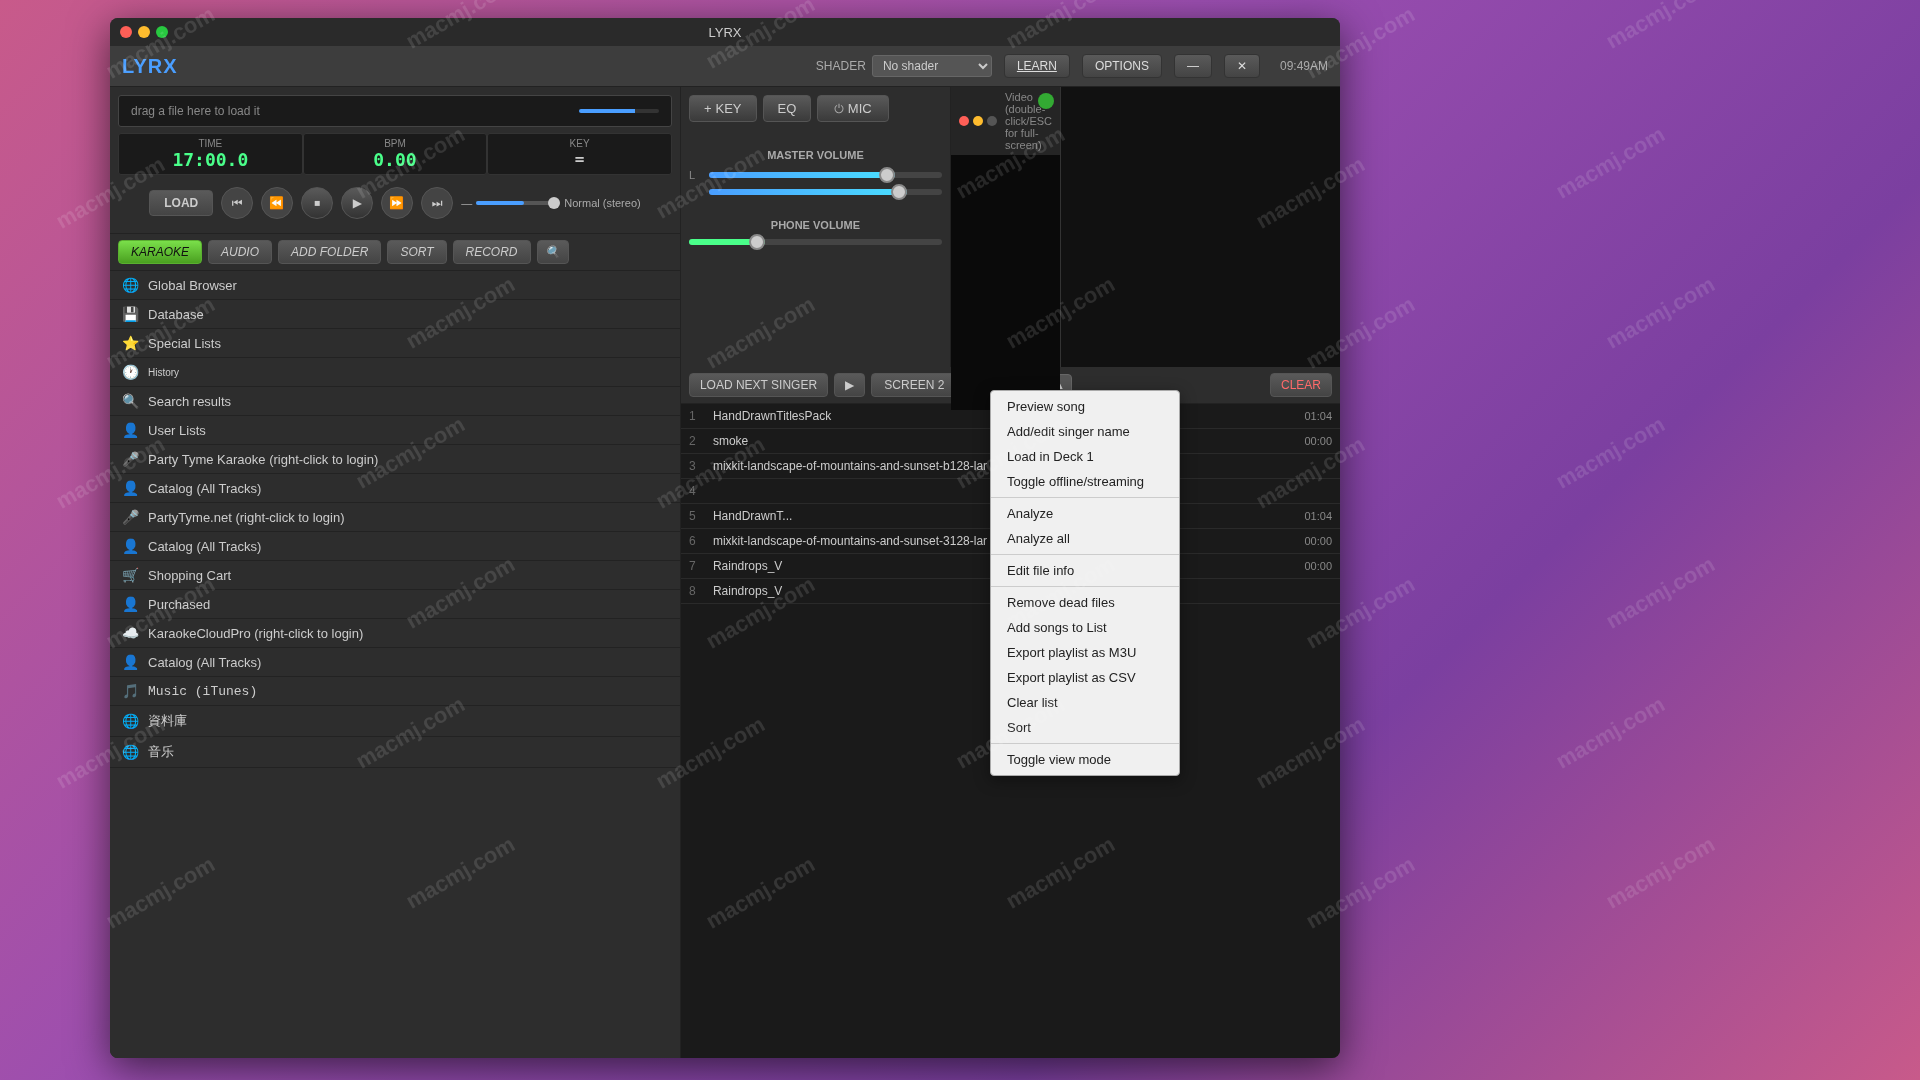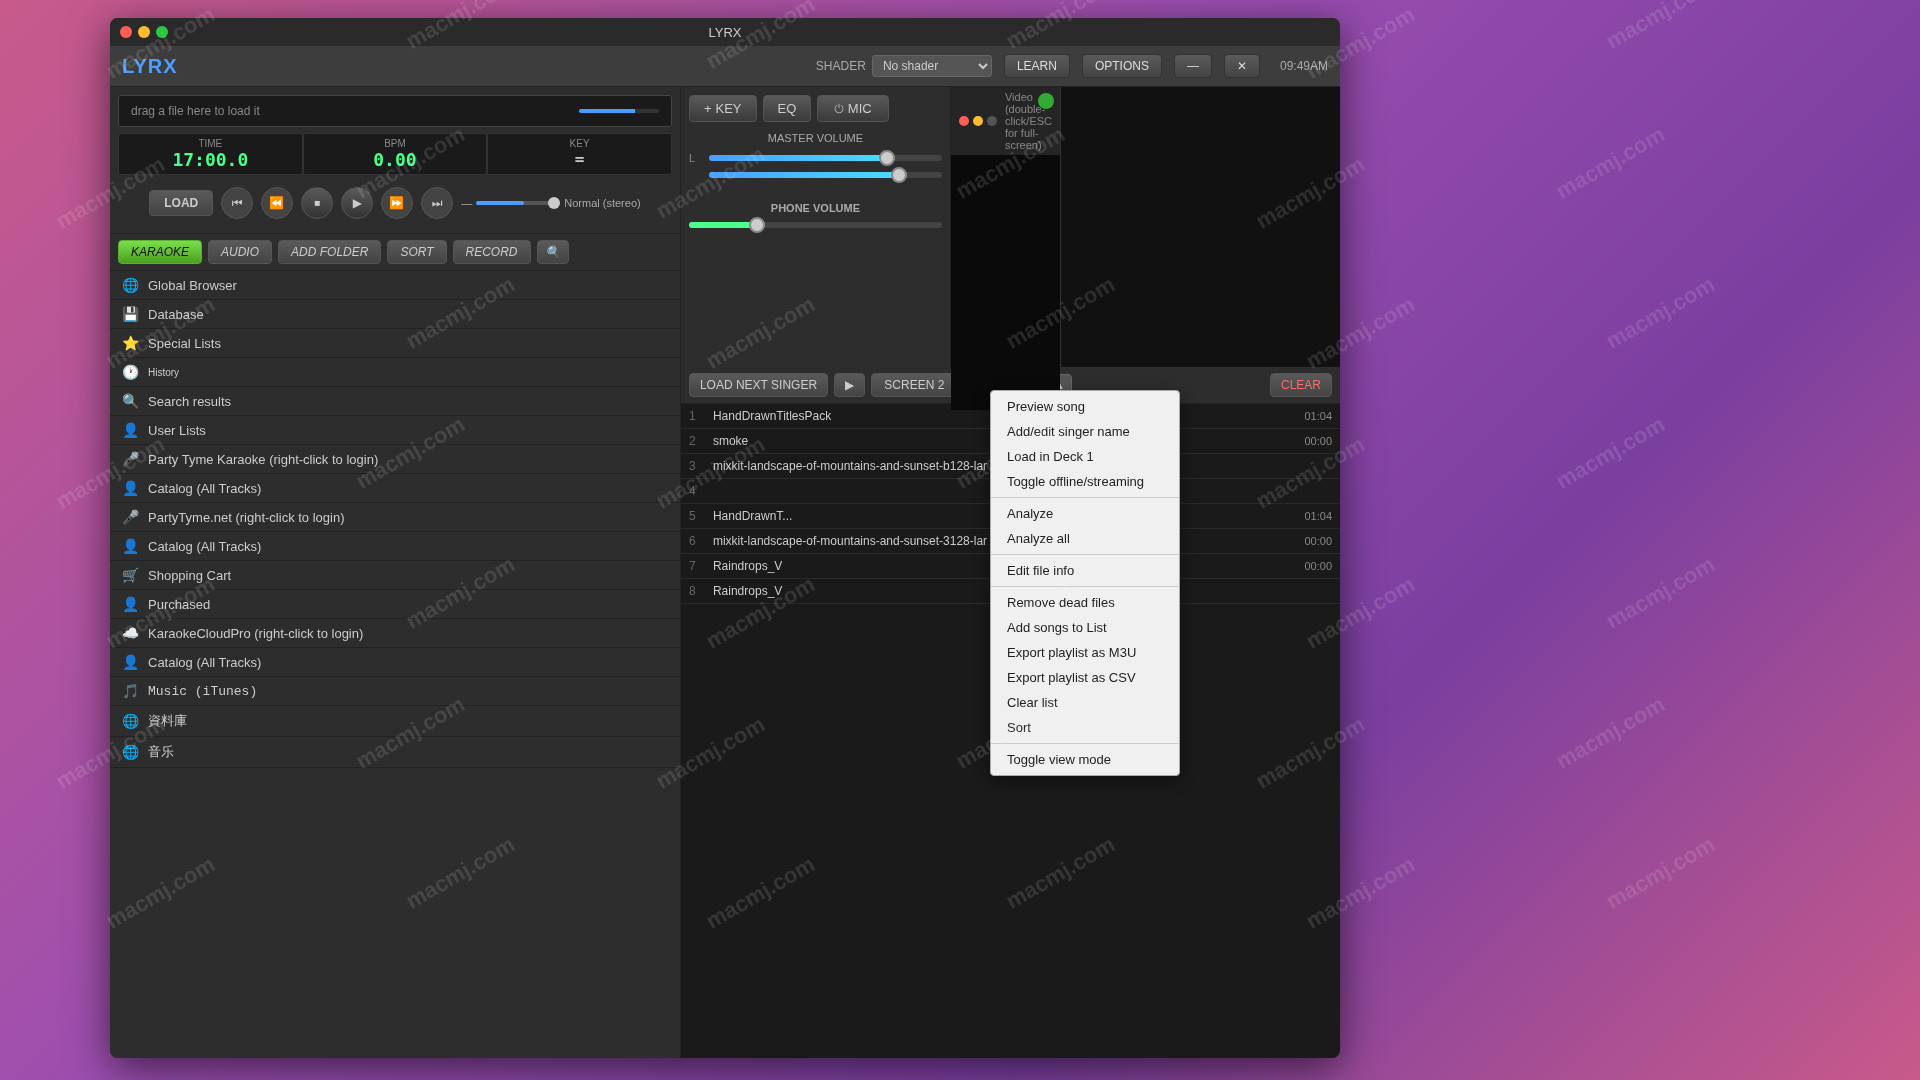--- a/index.html
+++ b/index.html
@@ -112,20 +112,21 @@
       background: linear-gradient(180deg, #5a5a5a, #444);
       border: 1px solid #333;
       color: #ddd;
       padding: 4px 12px;
       border-radius: 4px;
       font-size: 12px;
       cursor: pointer;
     }
     .toolbar-btn.learn {
       background: linear-gradient(180deg, #5a5a5a, #444);
+      text-decoration: underline;
     }
     .toolbar-btn.options {
       background: linear-gradient(180deg, #5a5a5a, #444);
     }
     .time-display {
       color: #aaa;
       font-size: 12px;
       margin-left: 8px;
     }
 
@@ -674,21 +675,21 @@
               </button>
               <button class="key-eq-btn">
                 <span>EQ</span>
               </button>
               <button class="mic-btn">
                 <span style="color:#aaa;font-size:12px">⏻</span>
                 <span>MIC</span>
               </button>
             </div>
 
-            <div style="color:#aaa;font-size:11px;font-weight:normal;text-align:center;margin-bottom:8px;">MASTER VOLUME</div>
+            <div style="color:#aaa;font-size:11px;font-weight:bold;text-align:center;margin-bottom:8px;margin-top:17px;">MASTER VOLUME</div>
             <div class="vol-slider-h">
               <span class="vol-label">L</span>
               <div class="h-slider">
                 <div class="h-slider-fill" style="width:80%"></div>
                 <div class="h-slider-thumb"></div>
               </div>
             </div>
             <div class="vol-slider-h">
               <span class="vol-label"></span>
               <div class="h-slider">

